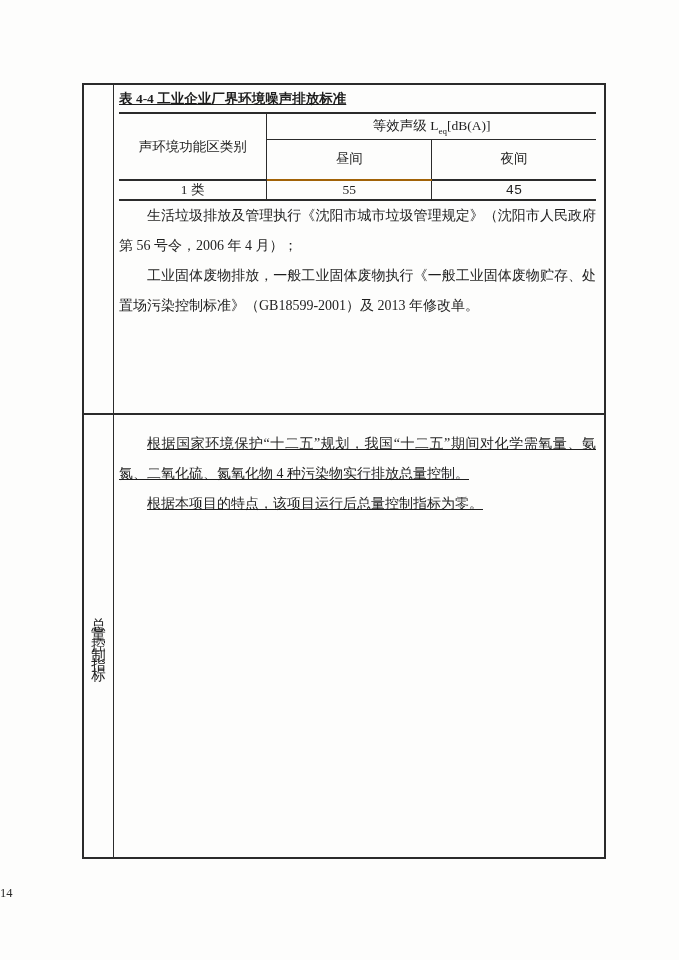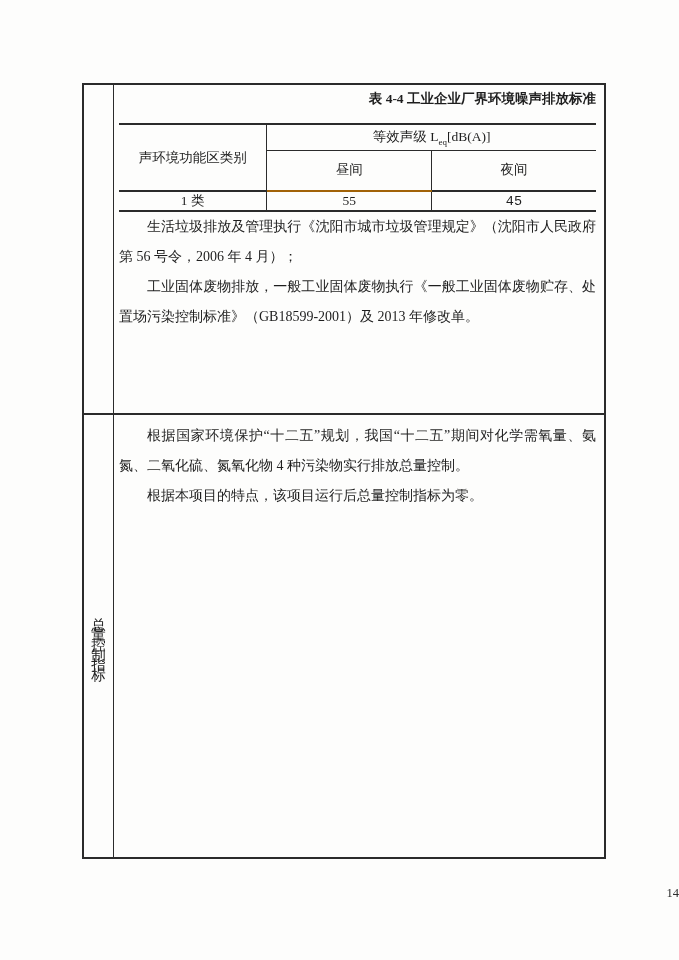--- a/index.html
+++ b/index.html
@@ -46,25 +46,26 @@
     line-height: 26px;
     color: #222;
   }
   .content {
     flex: 1;
     padding: 2px 8px 0 5px;
     overflow: hidden;
   }
   
   .noise-title {
-    text-align: right;
+    text-align: left;
     font-weight: bold;
     font-size: 13.5px;
     line-height: 20px;
-    margin: 2px 0 14px 0;
+    margin: 2px 0 3px 0;
+    text-decoration: underline;
   }
   table.noise {
     width: 100%;
     border-collapse: collapse;
     table-layout: fixed;
     font-size: 13.5px;
     border-top: 2px solid #2b2b2b;
   }
   table.noise td {
     text-align: center;
@@ -101,27 +102,27 @@
     line-height: 30px;
     text-indent: 1.8em;
     margin-top: 2px;
   }
   .para {
     font-size: 14px;
     line-height: 30px;
     text-indent: 2em;
     text-align: justify;
   }
-  .sec2 .content { padding-top: 6px; }
+  .sec2 .content { padding-top: 14px; text-decoration: underline; }
   .page-number {
     position: absolute;
     left: 0;
     right: 0;
     top: 886px;
-    text-align: right;
+    text-align: left;
     font-size: 12.5px;
     color: #2a2a2a;
   }
 </style>
 </head>
 <body>
 
 <div class="page">
 
   <div class="form">

